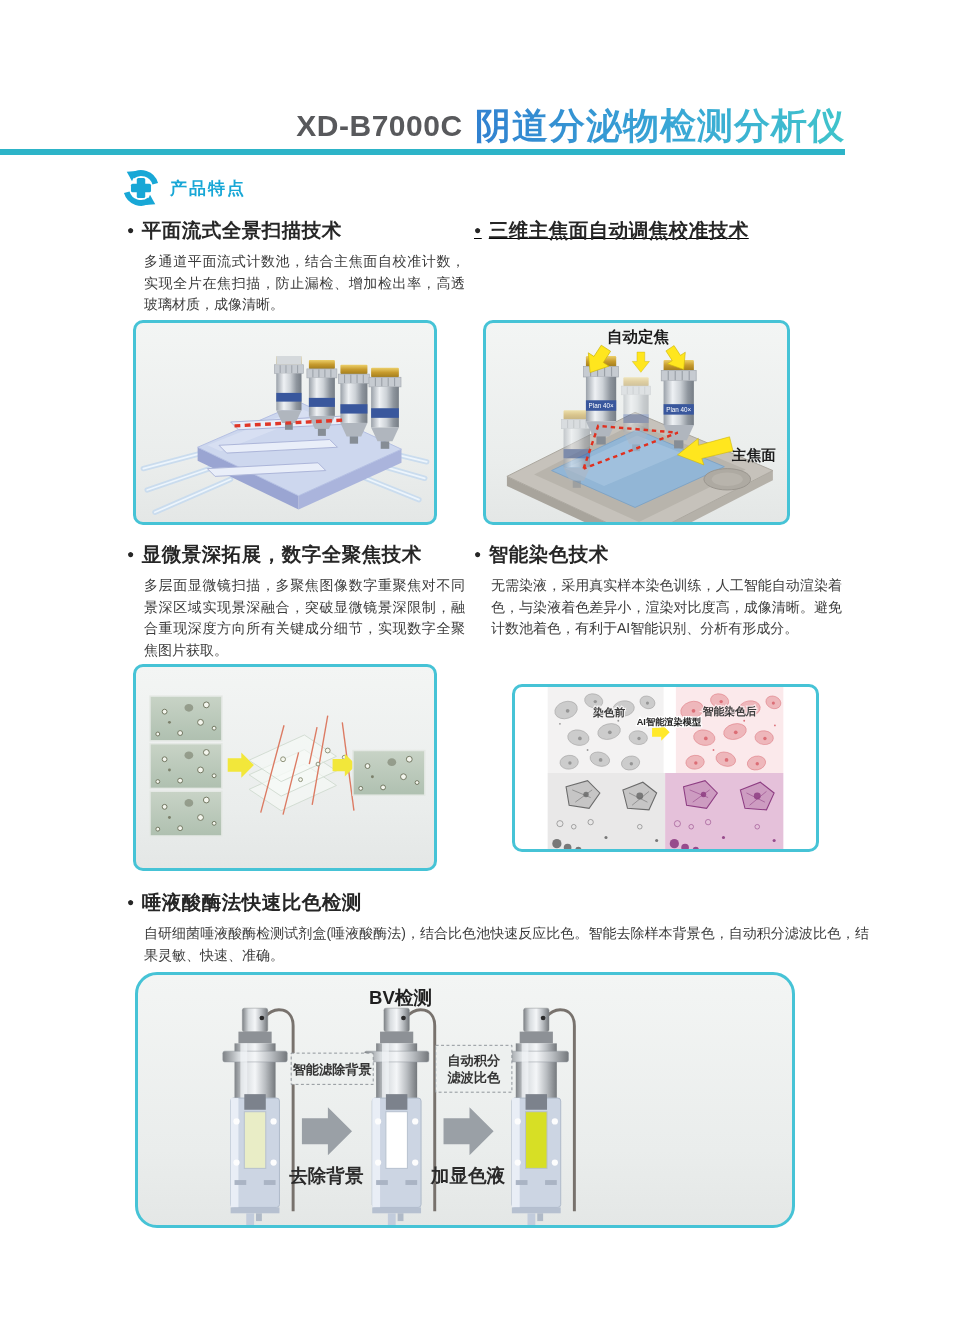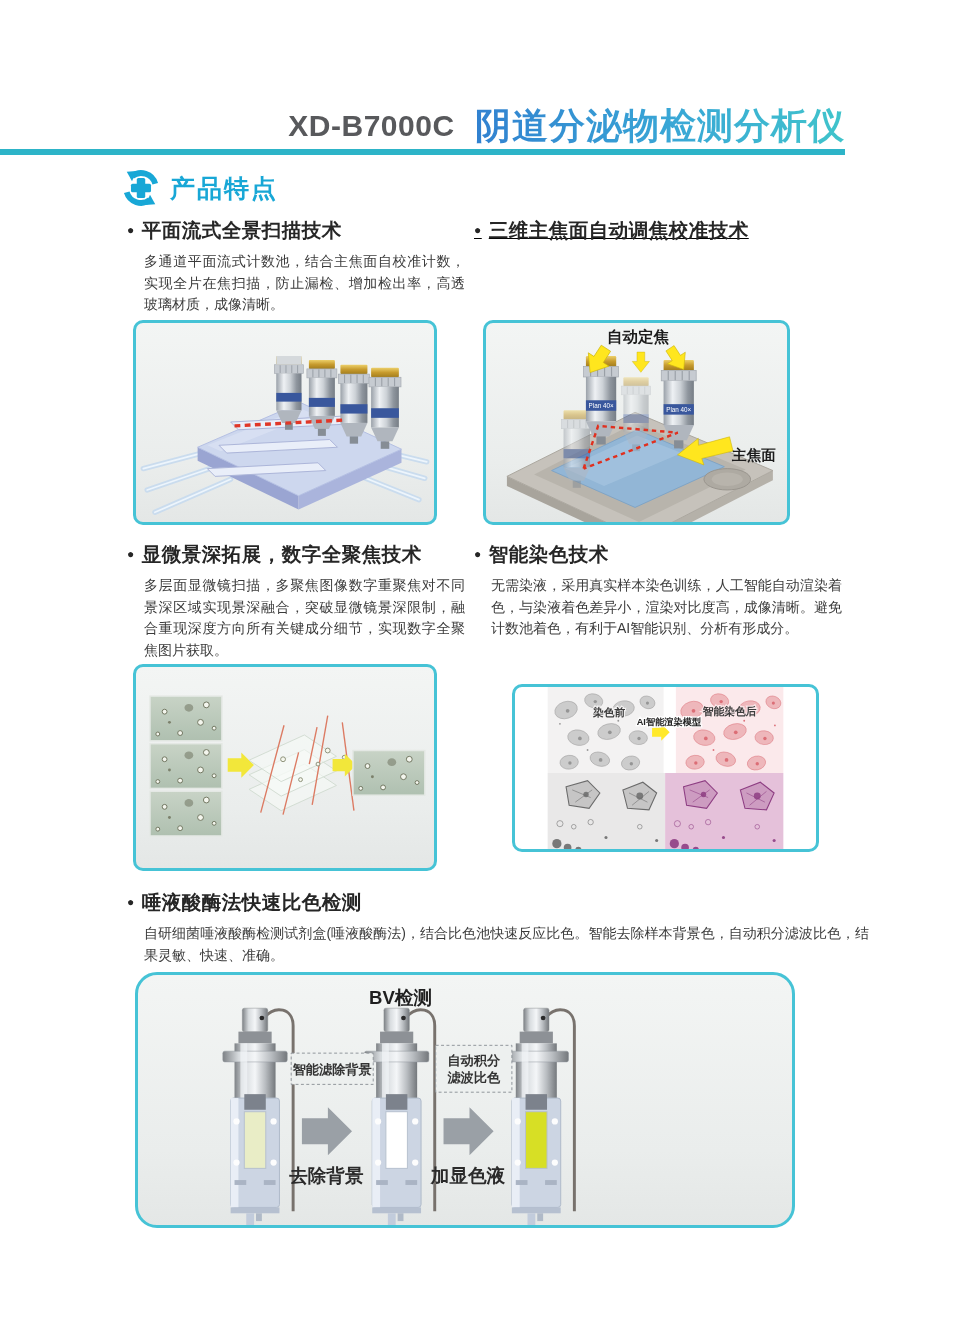--- a/index.html
+++ b/index.html
@@ -1,29 +1,29 @@
 <!DOCTYPE html>
 <html><head>
 <meta charset="utf-8">
 <style>
   html,body{margin:0;padding:0;background:#fff;}
   .page{position:relative;width:960px;height:1330px;background:#fff;overflow:hidden;
         font-family:"Liberation Sans","DejaVu Sans",sans-serif;}
   
   .header{position:absolute;top:102px;left:0;width:845px;text-align:right;white-space:nowrap;}
   .model{font-size:30px;font-weight:700;color:#58595c;letter-spacing:.5px;vertical-align:2px;}
-  .prod{font-size:36px;font-weight:800;margin-left:16px;letter-spacing:1px;color:#38a6d4;}
+  .prod{font-size:36px;font-weight:800;margin-left:8px;letter-spacing:1px;color:#38a6d4;}
   @supports ((-webkit-background-clip:text) or (background-clip:text)){
     .prod{background:linear-gradient(90deg,#3181d0 0%,#39a8d6 55%,#40c4cb 100%);
           -webkit-background-clip:text;background-clip:text;color:transparent;}
   }
   .header-rule{position:absolute;top:149px;left:0;width:845px;height:6px;background:#2db4c8;}
   
   .section-head{position:absolute;top:169px;left:122px;display:flex;align-items:center;gap:10px;}
-  .sec-title{font-size:25px;font-weight:800;color:#18a7d6;letter-spacing:2px;}
+  .sec-title{font-size:17px;font-weight:800;color:#18a7d6;letter-spacing:2px;}
   
   .feat{position:absolute;}
   .feat-title{font-size:19.5px;font-weight:800;color:#262626;letter-spacing:.5px;}
   .feat-title::before{content:"●";font-size:12px;margin-right:7px;position:relative;top:-3px;color:#262626;}
   .feat-body{margin:7px 0 8px 17px;font-size:14px;line-height:1.55;color:#3b3b3b;text-align:justify;}
   .f1{left:127px;top:217px;width:338px;}
   .f2{left:474px;top:217px;width:368px;text-decoration:underline;}
   .f3{left:127px;top:541px;width:338px;}
   .f4{left:474px;top:541px;width:368px;}
   .f5{left:127px;top:889px;width:742px;}

